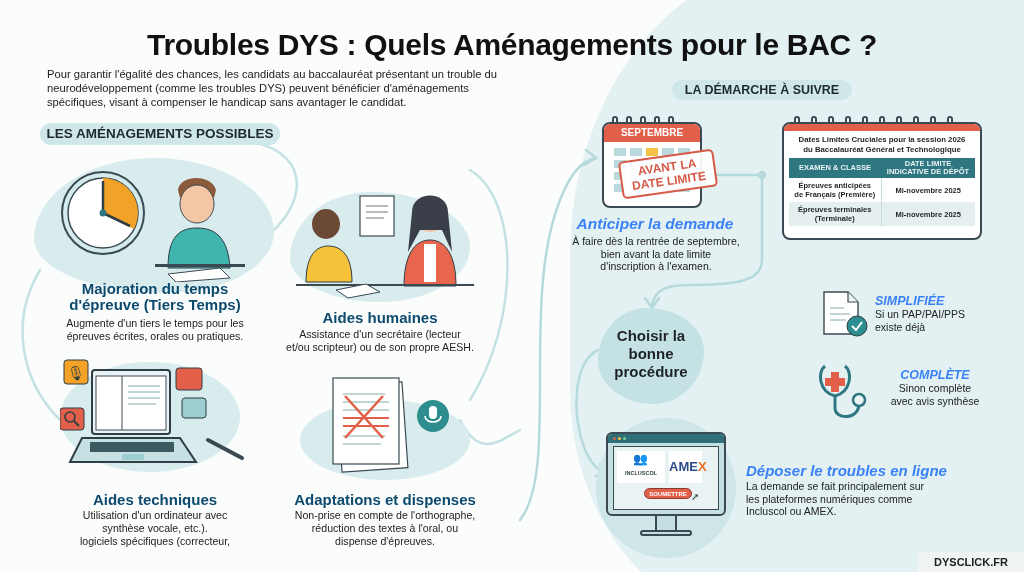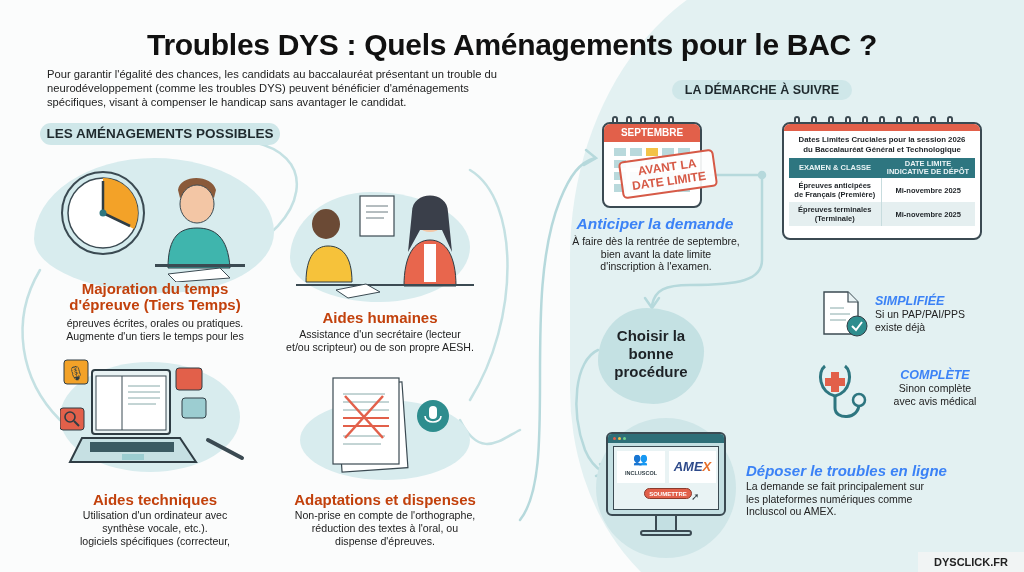--- a/index.html
+++ b/index.html
@@ -26,21 +26,21 @@
     font-size: 11.2px; line-height: 14px; color: #222;
   }
   .pill {
     position: absolute; background: #cfe7e9; border-radius: 14px;
     font-weight: 700; color: #1f2a2e; text-align: center;
   }
   .pill-left { left: 40px; top: 123px; width: 240px; height: 22px; font-size: 13.5px; line-height: 22px; }
   .pill-right { left: 672px; top: 80px; width: 180px; height: 20px; font-size: 12.5px; line-height: 20px; }
 
   .blob { position: absolute; background: #d8ecee; border-radius: 50%; }
-  .card-title { font-weight: 700; color: #c2410c; text-align: center; }
+  .card-title { font-weight: 700; color: #0c4a6e; text-align: center; }
   .card-desc { color: #222; text-align: center; font-size: 10.6px; line-height: 13px; }
 
   .step-title { font-weight: 700; color: #3b82f6; font-style: italic; }
   .step-desc { font-size: 10.5px; line-height: 12.5px; color: #222; }
 
   
   .cal {
     position: absolute; left: 602px; top: 122px; width: 100px; height: 86px;
     background: #fff; border: 2px solid #3b4a52; border-radius: 8px; overflow: hidden;
   }
@@ -145,22 +145,22 @@
   <ellipse cx="47" cy="32" rx="17" ry="19" fill="#f3c6a5" stroke="#3b4a52" stroke-width="1"></ellipse>
   <path d="M18 96 C18 64, 30 56, 47 56 C64 56, 78 64, 80 96 Z" fill="#3fb5ad" stroke="#2f3d44" stroke-width="1"></path>
   <rect x="5" y="92" width="90" height="3" fill="#3b4a52"></rect>
   <path d="M18 102 L70 96 L80 106 L26 110 Z" fill="#fff" stroke="#3b4a52"></path>
 </svg>
 <div class="card-title abs" style="left:30px; top:281px; width:250px; font-size:15px; line-height:16px;">
   <div>Majoration du temps</div>
   <div>d'épreuve (Tiers Temps)</div>
 </div>
 <div class="card-desc abs" style="left:30px; top:317px; width:250px;">
+  <div>Augmente d'un tiers le temps pour les</div>
   <div>épreuves écrites, orales ou pratiques.</div>
-  <div>Augmente d'un tiers le temps pour les</div>
 </div>
 
 <div class="blob" style="left:290px; top:192px; width:180px; height:110px; border-radius:45% 55% 50% 50%/60% 50% 50% 40%;"></div>
 <svg class="abs" style="left:296px; top:190px;" width="180" height="110">
   <rect x="64" y="6" width="34" height="40" fill="#fff" stroke="#3b4a52" stroke-width="1.2"></rect>
   <line x1="70" y1="16" x2="92" y2="16" stroke="#6a7a80"></line>
     <line x1="70" y1="22" x2="92" y2="22" stroke="#6a7a80"></line>
     <line x1="70" y1="28" x2="88" y2="28" stroke="#6a7a80"></line>
   <ellipse cx="30" cy="34" rx="14" ry="15" fill="#6b4a35"></ellipse>
   <path d="M10 92 C10 66, 20 56, 32 56 C46 56, 56 66, 56 92 Z" fill="#f6c23a" stroke="#2f3d44"></path>
@@ -342,36 +342,36 @@
 <svg class="abs" style="left:815px; top:362px;" width="56" height="62">
   <path d="M10 4 C2 10, 4 30, 20 34 C36 30, 38 10, 30 4" fill="none" stroke="#2e7680" stroke-width="3"></path>
   <path d="M20 34 L20 46 C20 58, 44 58, 44 42" fill="none" stroke="#2e7680" stroke-width="3"></path>
   <circle cx="44" cy="38" r="6" fill="#e9f3f4" stroke="#2e7680" stroke-width="2.5"></circle>
   <rect x="16" y="10" width="8" height="20" fill="#e2604a"></rect>
     <rect x="10" y="16" width="20" height="8" fill="#e2604a"></rect>
 </svg>
 <div class="abs" style="left:875px; top:368px; width:120px;text-align:center;">
   <div class="step-title" style="font-size:12.5px; line-height:14px;">COMPLÈTE</div>
   <div class="step-desc">Sinon complète</div>
-  <div class="step-desc">avec avis médical</div>
+  <div class="step-desc">avec avis synthèse</div>
 </div>
 
 <div class="mon-halo"></div>
 <div class="monitor">
   <div class="mon-bar">
     <i style="left:5px; background:#e2604a;"></i>
       <i style="left:10px; background:#f3c247;"></i>
       <i style="left:15px; background:#6fd08c;"></i>
   </div>
   <div class="mon-screen">
     <div class="logo-box" style="left:3px; width:48px;">
       <div style="font-size:12px; color:#3a7fc4; line-height:17px;">👥</div>
       <div style="font-size:5.5px; color:#2f3d44; line-height:10px;">INCLUSCOL</div>
     </div>
-    <div class="logo-box" style="left:55px; width:47px; font-size:13px; line-height:32px; color:#2e4a8a;font-style:italic;">
+    <div class="logo-box" style="left:55px; width:33px; font-size:13px; line-height:32px; color:#2e4a8a;">
       <span>AME</span><span style="color:#e8702a;">X</span>
     </div>
     <div class="submit-btn">SOUMETTRE</div>
     <div class="abs" style="left:77px; top:44px; font-size:10px; color:#2f3d44;">➚</div>
   </div>
 </div>
 <div class="mon-neck"></div>
 <div class="mon-base"></div>
 
 <div class="step-title abs" style="left:746px; top:462px; width:260px; font-size:15px;">Déposer le troubles en ligne</div>

